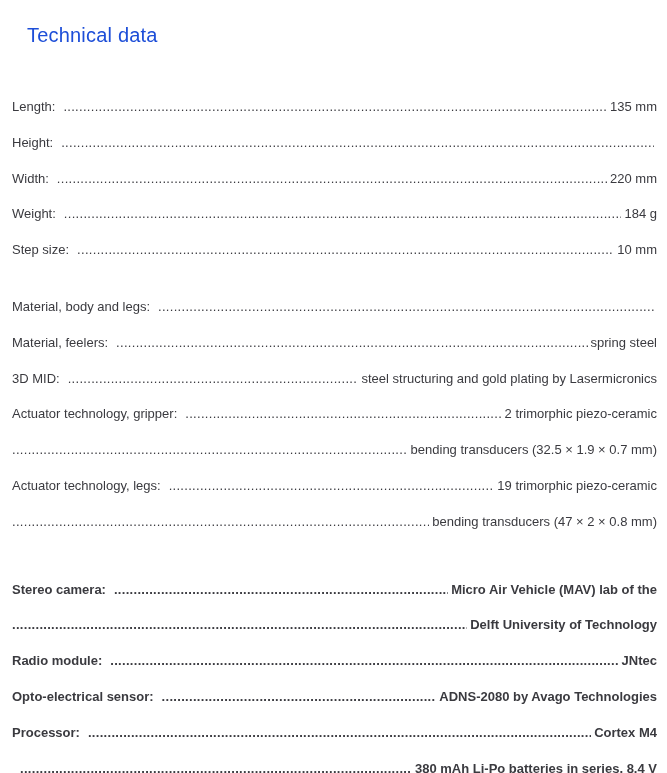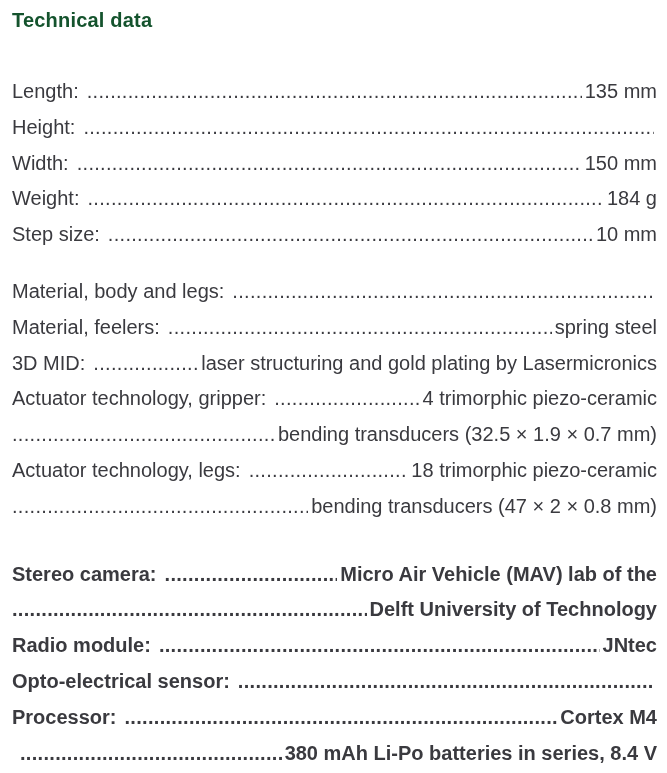--- a/index.html
+++ b/index.html
@@ -11,37 +11,37 @@
     position: relative;
     width: 667px;
     height: 773px;
     background: #ffffff;
     box-sizing: border-box;
     padding: 8px 10px 0 12px;
     overflow: hidden;
     font-family: "Liberation Sans", "DejaVu Sans", sans-serif;
   }
   .title {
-    margin: 0;
+    margin: 15px;
     font-size: 20px;
     line-height: 24px;
-    font-weight: bold;
-    color: #14532d;
+    font-weight: normal;
+    color: #1d4ed8;
     letter-spacing: 0.2px;
   }
   .section { margin: 0; }
   .section.sec-0 { margin-top: 42px; }
   .section.sec-1 { margin-top: 21px; }
   .section.sec-2 { margin-top: 32px; font-weight: bold; }
   .row {
     display: flex;
     align-items: flex-end;
     height: 35.8px;
     line-height: 35.8px;
-    font-size: 20px;
+    font-size: 13px;
     color: #3a3a3f;
   }
   .label {
     flex: 0 0 auto;
     white-space: pre;
   }
   .dots {
     flex: 1 1 auto;
     overflow: hidden;
     white-space: nowrap;
@@ -69,21 +69,21 @@
     <span class="dots" aria-hidden="true">............................................................................................................................................................................................................................</span>
     <span class="value">135 mm</span>
   </div>
         <div class="row">
     <span class="label">Height:</span>
     <span class="dots" aria-hidden="true">............................................................................................................................................................................................................................</span>
   </div>
         <div class="row">
     <span class="label">Width:</span>
     <span class="dots" aria-hidden="true">............................................................................................................................................................................................................................</span>
-    <span class="value">150 mm</span>
+    <span class="value">220 mm</span>
   </div>
         <div class="row">
     <span class="label">Weight:</span>
     <span class="dots" aria-hidden="true">............................................................................................................................................................................................................................</span>
     <span class="value">184 g</span>
   </div>
         <div class="row">
     <span class="label">Step size:</span>
     <span class="dots" aria-hidden="true">............................................................................................................................................................................................................................</span>
     <span class="value">10 mm</span>
@@ -95,36 +95,36 @@
     <span class="dots" aria-hidden="true">............................................................................................................................................................................................................................</span>
   </div>
         <div class="row">
     <span class="label">Material, feelers:</span>
     <span class="dots" aria-hidden="true">............................................................................................................................................................................................................................</span>
     <span class="value">spring steel</span>
   </div>
         <div class="row">
     <span class="label">3D MID:</span>
     <span class="dots" aria-hidden="true">............................................................................................................................................................................................................................</span>
-    <span class="value">laser structuring and gold plating by Lasermicronics</span>
+    <span class="value">steel structuring and gold plating by Lasermicronics</span>
   </div>
         <div class="row">
     <span class="label">Actuator technology, gripper:</span>
     <span class="dots" aria-hidden="true">............................................................................................................................................................................................................................</span>
-    <span class="value">4 trimorphic piezo-ceramic</span>
+    <span class="value">2 trimorphic piezo-ceramic</span>
   </div>
         <div class="row no-label">
 
     <span class="dots" aria-hidden="true">............................................................................................................................................................................................................................</span>
     <span class="value">bending transducers (32.5 × 1.9 × 0.7 mm)</span>
   </div>
         <div class="row">
     <span class="label">Actuator technology, legs:</span>
     <span class="dots" aria-hidden="true">............................................................................................................................................................................................................................</span>
-    <span class="value">18 trimorphic piezo-ceramic</span>
+    <span class="value">19 trimorphic piezo-ceramic</span>
   </div>
         <div class="row no-label">
 
     <span class="dots" aria-hidden="true">............................................................................................................................................................................................................................</span>
     <span class="value">bending transducers (47 × 2 × 0.8 mm)</span>
   </div>
       </div>
       <div class="section sec-2">
         <div class="row">
     <span class="label">Stereo camera:</span>
@@ -137,20 +137,21 @@
     <span class="value">Delft University of Technology</span>
   </div>
         <div class="row">
     <span class="label">Radio module:</span>
     <span class="dots" aria-hidden="true">............................................................................................................................................................................................................................</span>
     <span class="value">JNtec</span>
   </div>
         <div class="row">
     <span class="label">Opto-electrical sensor:</span>
     <span class="dots" aria-hidden="true">............................................................................................................................................................................................................................</span>
+    <span class="value">ADNS-2080 by Avago Technologies</span>
   </div>
         <div class="row">
     <span class="label">Processor:</span>
     <span class="dots" aria-hidden="true">............................................................................................................................................................................................................................</span>
     <span class="value">Cortex M4</span>
   </div>
         <div class="row">
     <span class="dots" aria-hidden="true">............................................................................................................................................................................................................................</span>
     <span class="value">380 mAh Li-Po batteries in series, 8.4 V</span>
   </div>

